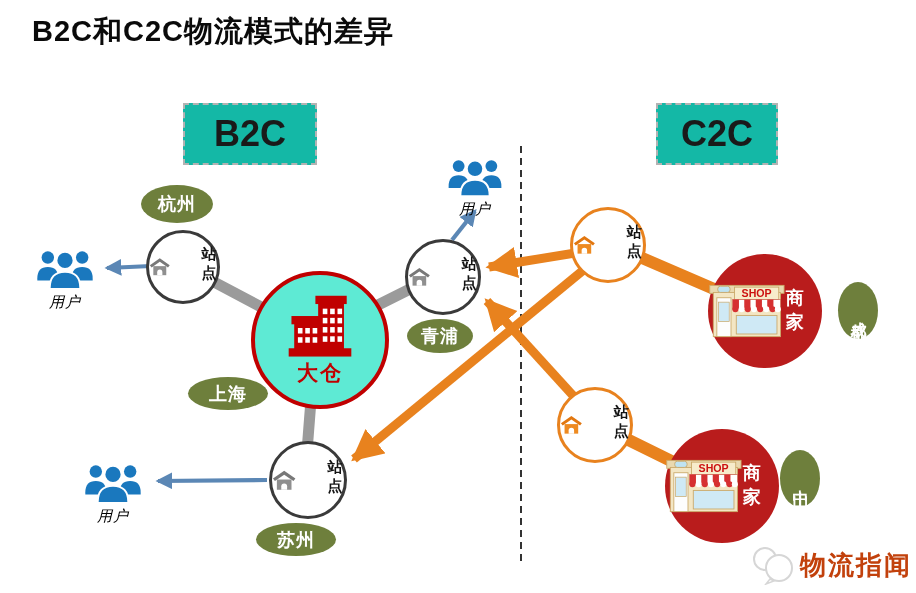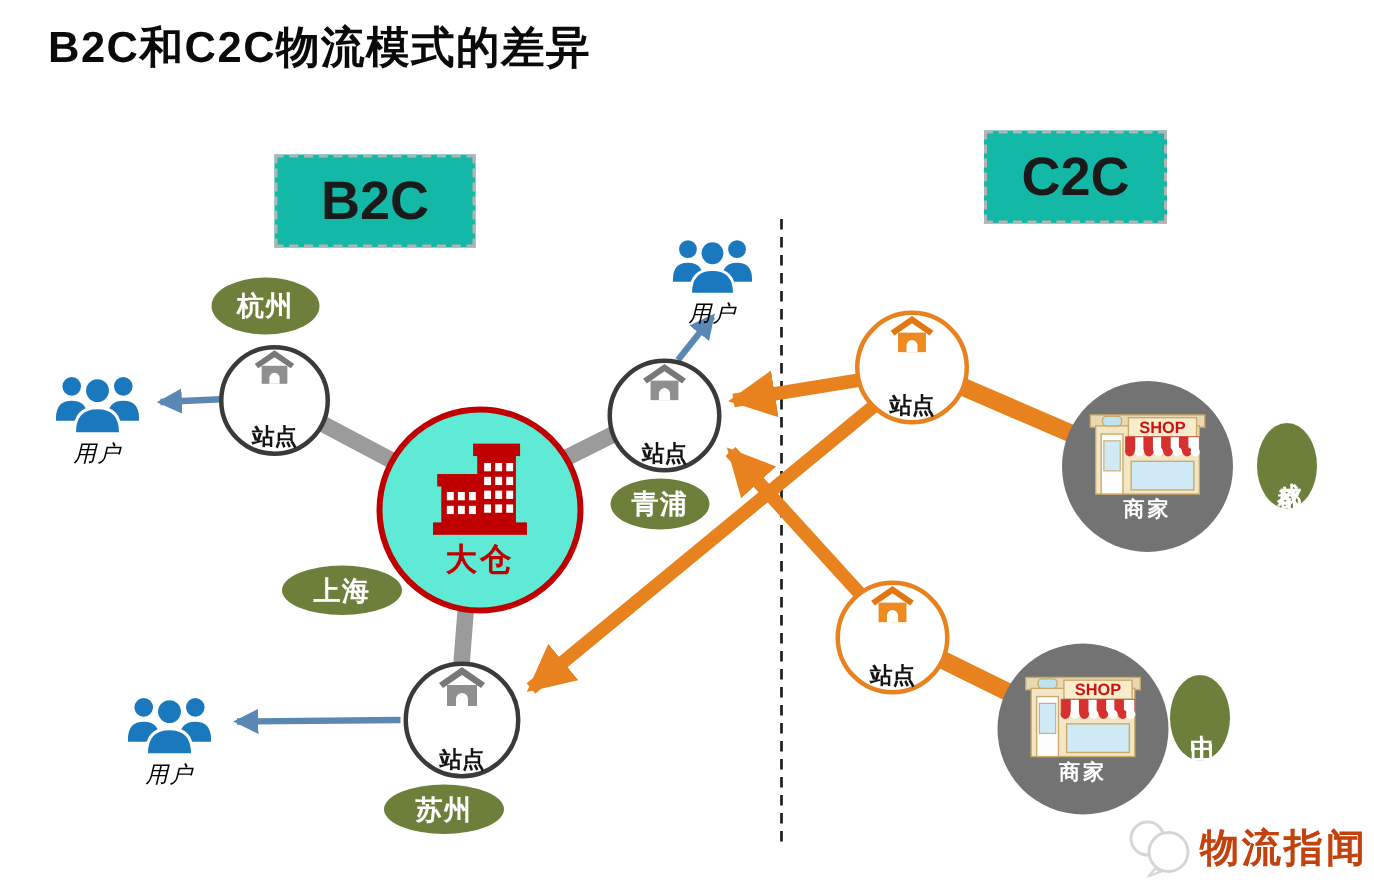--- a/index.html
+++ b/index.html
@@ -13,35 +13,35 @@
   .mode-box{position:absolute;z-index:2;border:2px dashed #b3b3b3;background:#14b8a6;
             display:flex;align-items:center;justify-content:center;
             font-size:36px;font-weight:bold;color:#1a1a1a;}
 
   .city-pill{position:absolute;z-index:3;background:#6e7f3c;color:#fff;border-radius:50%;
              display:flex;align-items:center;justify-content:center;
              font-weight:bold;font-size:18px;letter-spacing:1px;}
   .city-pill.vertical{writing-mode:vertical-rl;text-orientation:upright;font-size:16px;letter-spacing:2px;}
 
   .station{position:absolute;z-index:2;background:#fff;border-radius:50%;
-           display:flex;flex-direction:column;align-items:center;justify-content:center;gap:31px;}
+           display:flex;flex-direction:row;align-items:center;justify-content:center;gap:31px;}
   .station.gray{border:3px solid #3a3a3a;}
   .station.orange{border:3px solid #e8821e;}
   .station .node-label{font-size:15px;font-weight:bold;color:#141414;margin-top:-6px;}
 
   .warehouse{position:absolute;z-index:2;background:#5eead4;border:4px solid #c00000;border-radius:50%;
              display:flex;flex-direction:column;align-items:center;justify-content:center;}
   .warehouse .node-label{font-size:21px;font-weight:bold;color:#c00000;margin-top:-4px;letter-spacing:2px;}
 
   .user-group{position:absolute;z-index:2;display:flex;flex-direction:column;align-items:center;}
   .user-group .node-label{font-size:15px;color:#000;margin-top:3px;letter-spacing:1px;font-style:italic;}
 
-  .merchant{position:absolute;z-index:2;background:#737373;border-radius:50%;
-            display:flex;flex-direction:column;align-items:center;justify-content:center;}
-  .merchant .node-label{font-size:14px;font-weight:bold;color:#fff;margin-top:-2px;letter-spacing:2px;}
+  .merchant{position:absolute;z-index:2;background:#b91c1c;border-radius:50%;
+            display:flex;align-items:center;justify-content:center;}
+  .merchant .node-label{font-size:18px;font-weight:bold;color:#fff;margin-top:-2px;letter-spacing:2px;}
 
   .house-gray .roof{fill:#787878;} .house-gray .body{fill:#8f8f8f;} .house-gray .door{fill:#fff;}
   .house-orange .roof{fill:#e2770f;} .house-orange .body{fill:#ee8a20;} .house-orange .door{fill:#fff;}
 
   .watermark{position:absolute;right:4px;bottom:8px;z-index:2;display:flex;align-items:center;gap:4px;
              color:#c2410c;font-size:26px;font-weight:bold;letter-spacing:2px;}
 </style>
 </head>
 <body>
 
@@ -71,21 +71,21 @@
     <line x1="592" y1="263" x2="354" y2="459" stroke="#e8821e" stroke-width="9" marker-end="url(#arrow-orange)"></line>
 
     <line x1="151" y1="266" x2="107" y2="268" stroke="#5b87b5" stroke-width="4.2" marker-end="url(#arrow-blue)"></line>
     <line x1="452" y1="240" x2="475" y2="211" stroke="#5b87b5" stroke-width="4.2" marker-end="url(#arrow-blue)"></line>
     <line x1="267" y1="480" x2="158" y2="481" stroke="#5b87b5" stroke-width="4.2" marker-end="url(#arrow-blue)"></line>
   </svg>
 
   <div class="title">B2C和C2C物流模式的差异</div>
 
   <div class="mode-box" style="left:183px;top:103px;width:130px;height:58px">B2C</div>
-  <div class="mode-box" style="left:656px;top:87px;width:118px;height:58px">C2C</div>
+  <div class="mode-box" style="left:656px;top:103px;width:118px;height:58px">C2C</div>
 
   <div class="city-pill" style="left:188px;top:377px;width:80px;height:33px">上海</div>
   <div class="city-pill" style="left:141px;top:185px;width:72px;height:38px">杭州</div>
   <div class="city-pill" style="left:407px;top:319px;width:66px;height:34px">青浦</div>
   <div class="city-pill" style="left:256px;top:523px;width:80px;height:33px">苏州</div>
   <div class="city-pill vertical" style="left:838px;top:282px;width:40px;height:57px">成都</div>
   <div class="city-pill vertical" style="left:780px;top:450px;width:40px;height:57px">中山</div>
 
   <div class="station gray" style="left:146px;top:230px;width:68px;height:68px">
     <svg class="house-gray" width="42" height="34" viewBox="0 0 50 42">

